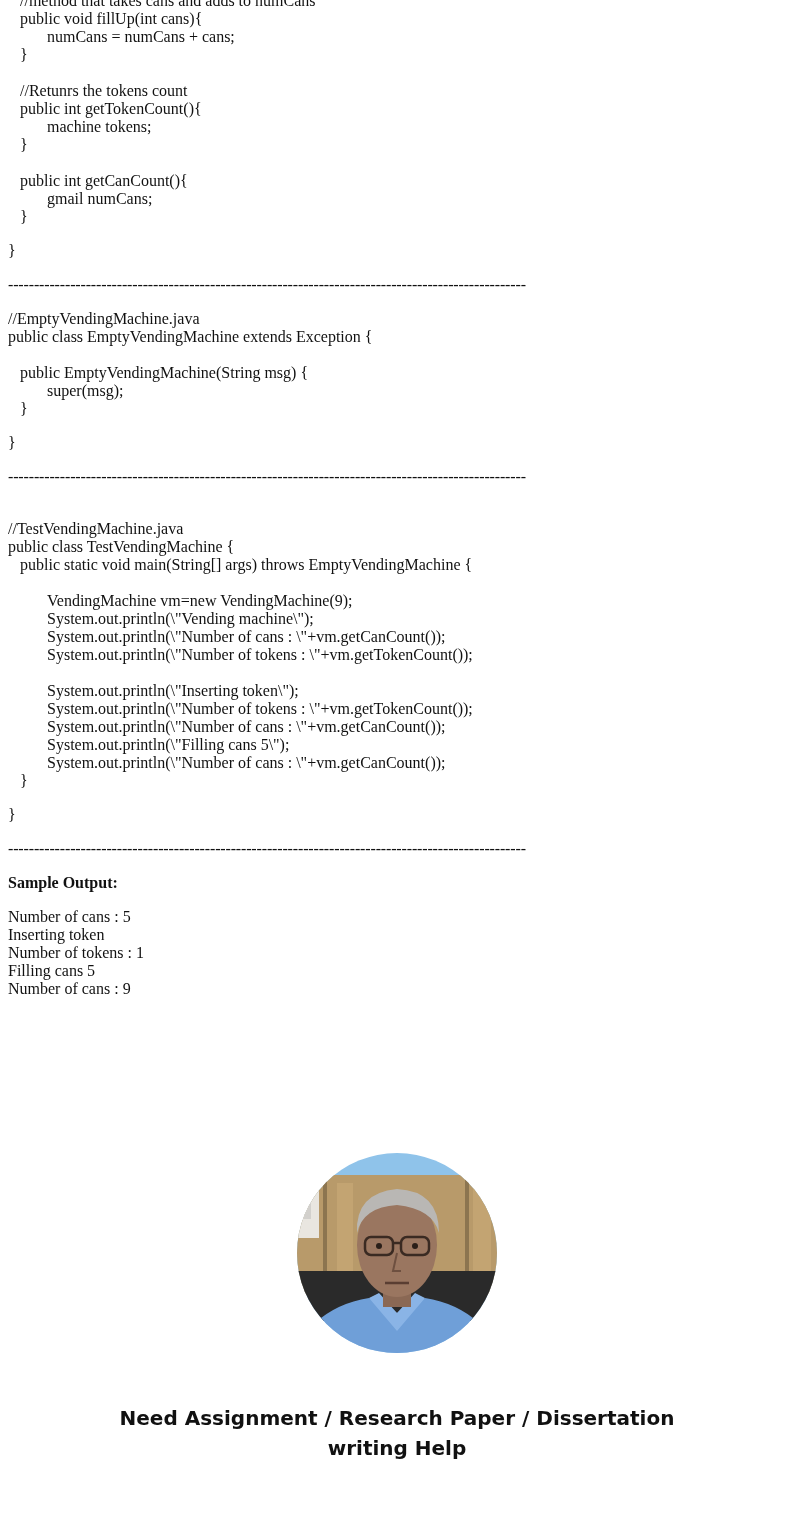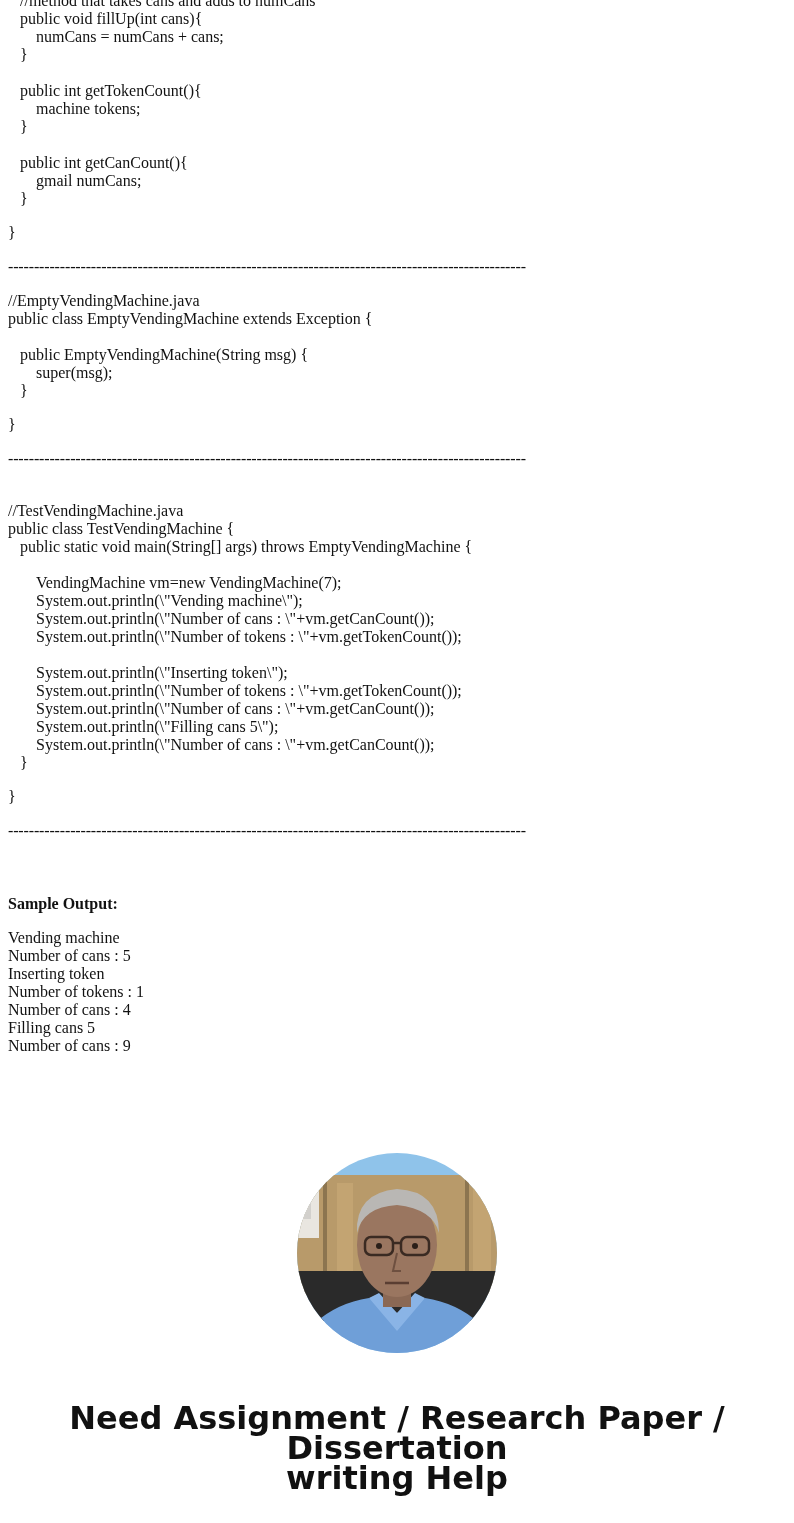--- a/index.html
+++ b/index.html
@@ -26,63 +26,64 @@
       position: relative;
       height: 18px;
       line-height: 18px;
       white-space: pre;
       font-size: 16px;
     }
     .gap { height: 18px; }
     .gap-half { height: 16px; }
     .i0 { padding-left: 8px; }
     .i1 { padding-left: 20px; }
-    .i2 { padding-left: 36px; }
+    .i2 { padding-left: 47px; }
     .sep {
       padding-left: 8px;
       height: 18px;
       line-height: 18px;
       white-space: pre;
       overflow: hidden;
       width: 556px;
       letter-spacing: -0.15px;
     }
-    .bold { font-weight: bold; margin-top: 39px; }
+    .bold { font-weight: bold; }
     .avatar-wrap {
       position: absolute;
       left: 297px;
       top: 1153px;
       width: 200px;
       height: 200px;
       border-radius: 50%;
       overflow: hidden;
     }
     .footer {
       position: absolute;
       left: 0;
       top: 1403px;
       width: 794px;
       text-align: center;
       font-family: "DejaVu Sans", sans-serif;
       font-weight: bold;
-      font-size: 32px;
+      font-size: 20px;
       line-height: 30px;
       color: #111111;
     }
   </style>
 </head>
 <body>
 
 <div class="doc">
 
   <div class="line i1">//method that takes cans and adds to numCans</div>
   <div class="line i1">public void fillUp(int cans){</div>
   <div class="line i2">numCans = numCans + cans;</div>
   <div class="line i1">}</div>
   <div class="gap"></div>
+  <div class="line i1">//Retunrs the tokens count</div>
   <div class="line i1">public int getTokenCount(){</div>
   <div class="line i2">machine tokens;</div>
   <div class="line i1">}</div>
   <div class="gap"></div>
   <div class="line i1">public int getCanCount(){</div>
   <div class="line i2">gmail numCans;</div>
   <div class="line i1">}</div>
   <div class="gap-half"></div>
   <div class="line i0">}</div>
   <div class="gap-half"></div>
@@ -99,44 +100,42 @@
   <div class="line i0">}</div>
   <div class="gap-half"></div>
   <div class="sep">----------------------------------------------------------------------------------------------------</div>
   <div class="gap"></div>
   <div class="gap-half"></div>
 
   <div class="line i0">//TestVendingMachine.java</div>
   <div class="line i0">public class TestVendingMachine {</div>
   <div class="line i1">public static void main(String[] args) throws EmptyVendingMachine {</div>
   <div class="gap"></div>
-  <div class="line i2">VendingMachine vm=new VendingMachine(7);</div>
+  <div class="line i2">VendingMachine vm=new VendingMachine(9);</div>
   <div class="line i2">System.out.println(\"Vending machine\");</div>
   <div class="line i2">System.out.println(\"Number of cans : \"+vm.getCanCount());</div>
   <div class="line i2">System.out.println(\"Number of tokens : \"+vm.getTokenCount());</div>
   <div class="gap"></div>
   <div class="line i2">System.out.println(\"Inserting token\");</div>
   <div class="line i2">System.out.println(\"Number of tokens : \"+vm.getTokenCount());</div>
   <div class="line i2">System.out.println(\"Number of cans : \"+vm.getCanCount());</div>
   <div class="line i2">System.out.println(\"Filling cans 5\");</div>
   <div class="line i2">System.out.println(\"Number of cans : \"+vm.getCanCount());</div>
   <div class="line i1">}</div>
   <div class="gap-half"></div>
   <div class="line i0">}</div>
   <div class="gap-half"></div>
   <div class="sep">----------------------------------------------------------------------------------------------------</div>
   <div class="gap-half"></div>
 
   <div class="line i0 bold">Sample Output:</div>
   <div class="gap-half"></div>
-  <div class="line i0">Vending machine</div>
   <div class="line i0">Number of cans : 5</div>
   <div class="line i0">Inserting token</div>
   <div class="line i0">Number of tokens : 1</div>
-  <div class="line i0">Number of cans : 4</div>
   <div class="line i0">Filling cans 5</div>
   <div class="line i0">Number of cans : 9</div>
 </div>
 
 <div class="avatar-wrap">
   <svg width="200" height="200" viewBox="0 0 200 200">
     <rect x="0" y="0" width="200" height="200" fill="#8fc3ea"></rect>
 
     <rect x="0" y="22" width="200" height="120" fill="#b89a6a"></rect>
     <rect x="0" y="30" width="22" height="55" fill="#e9e6e0"></rect>

